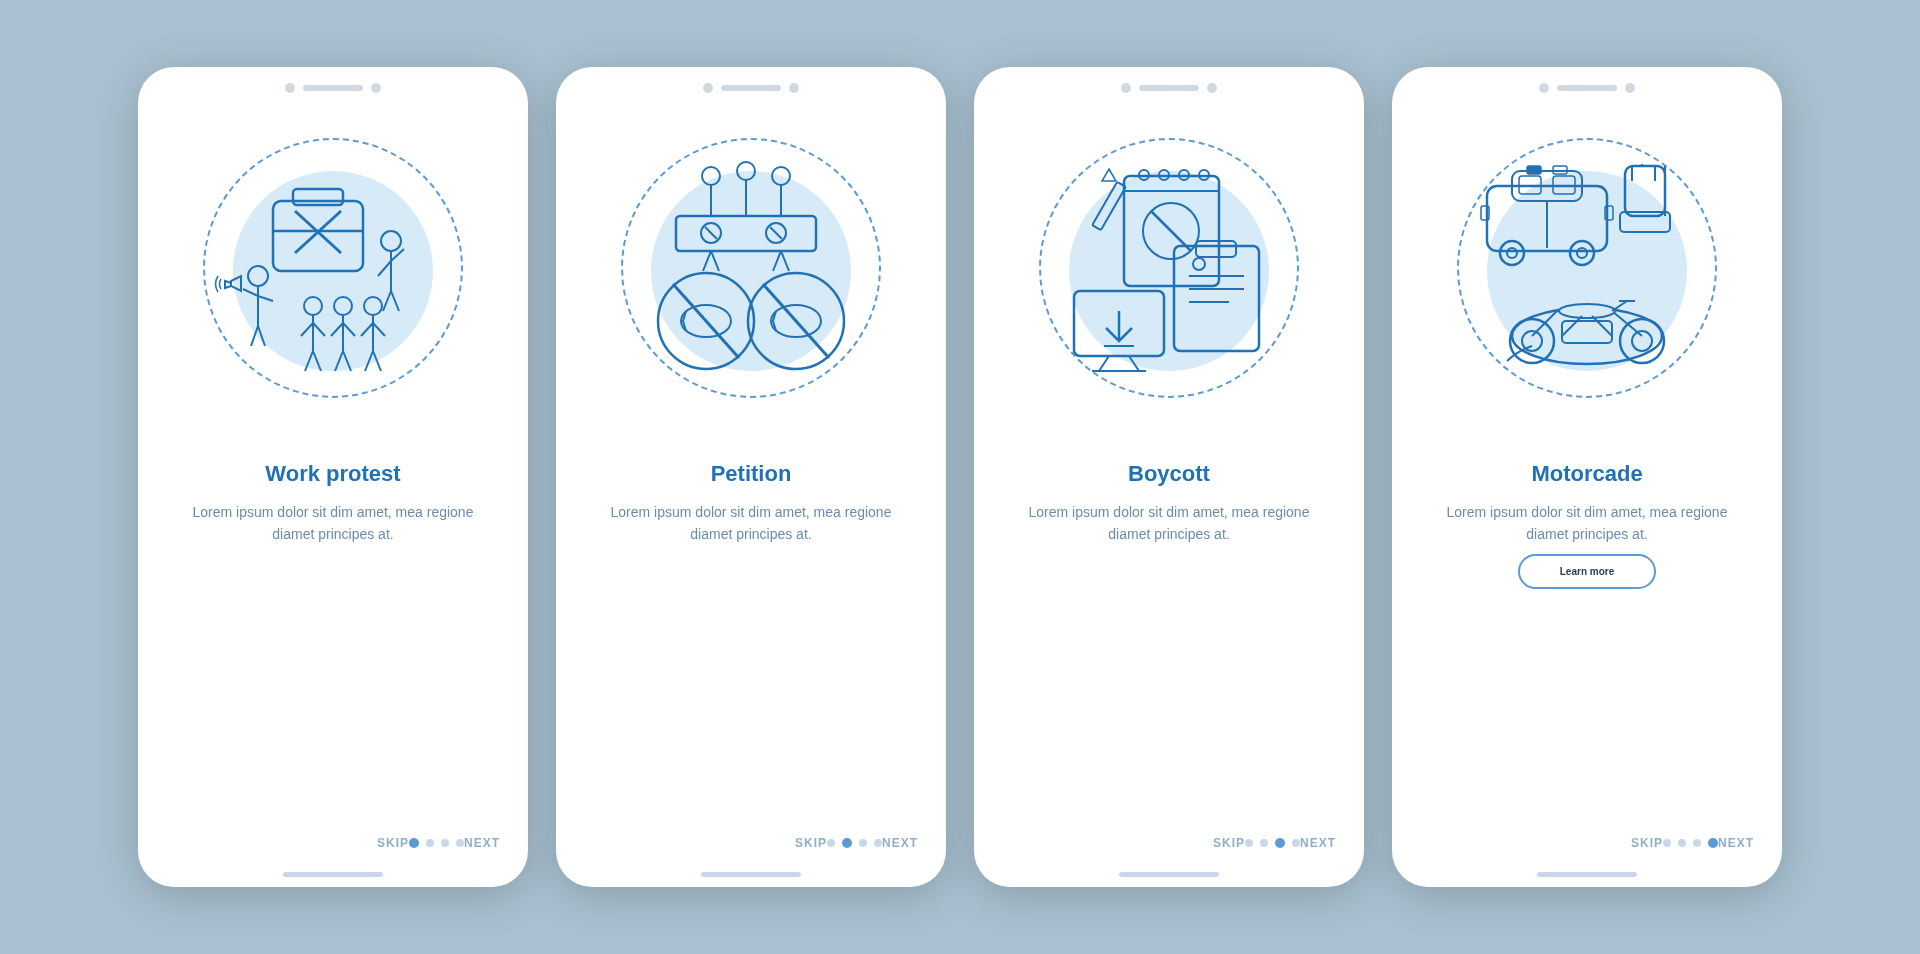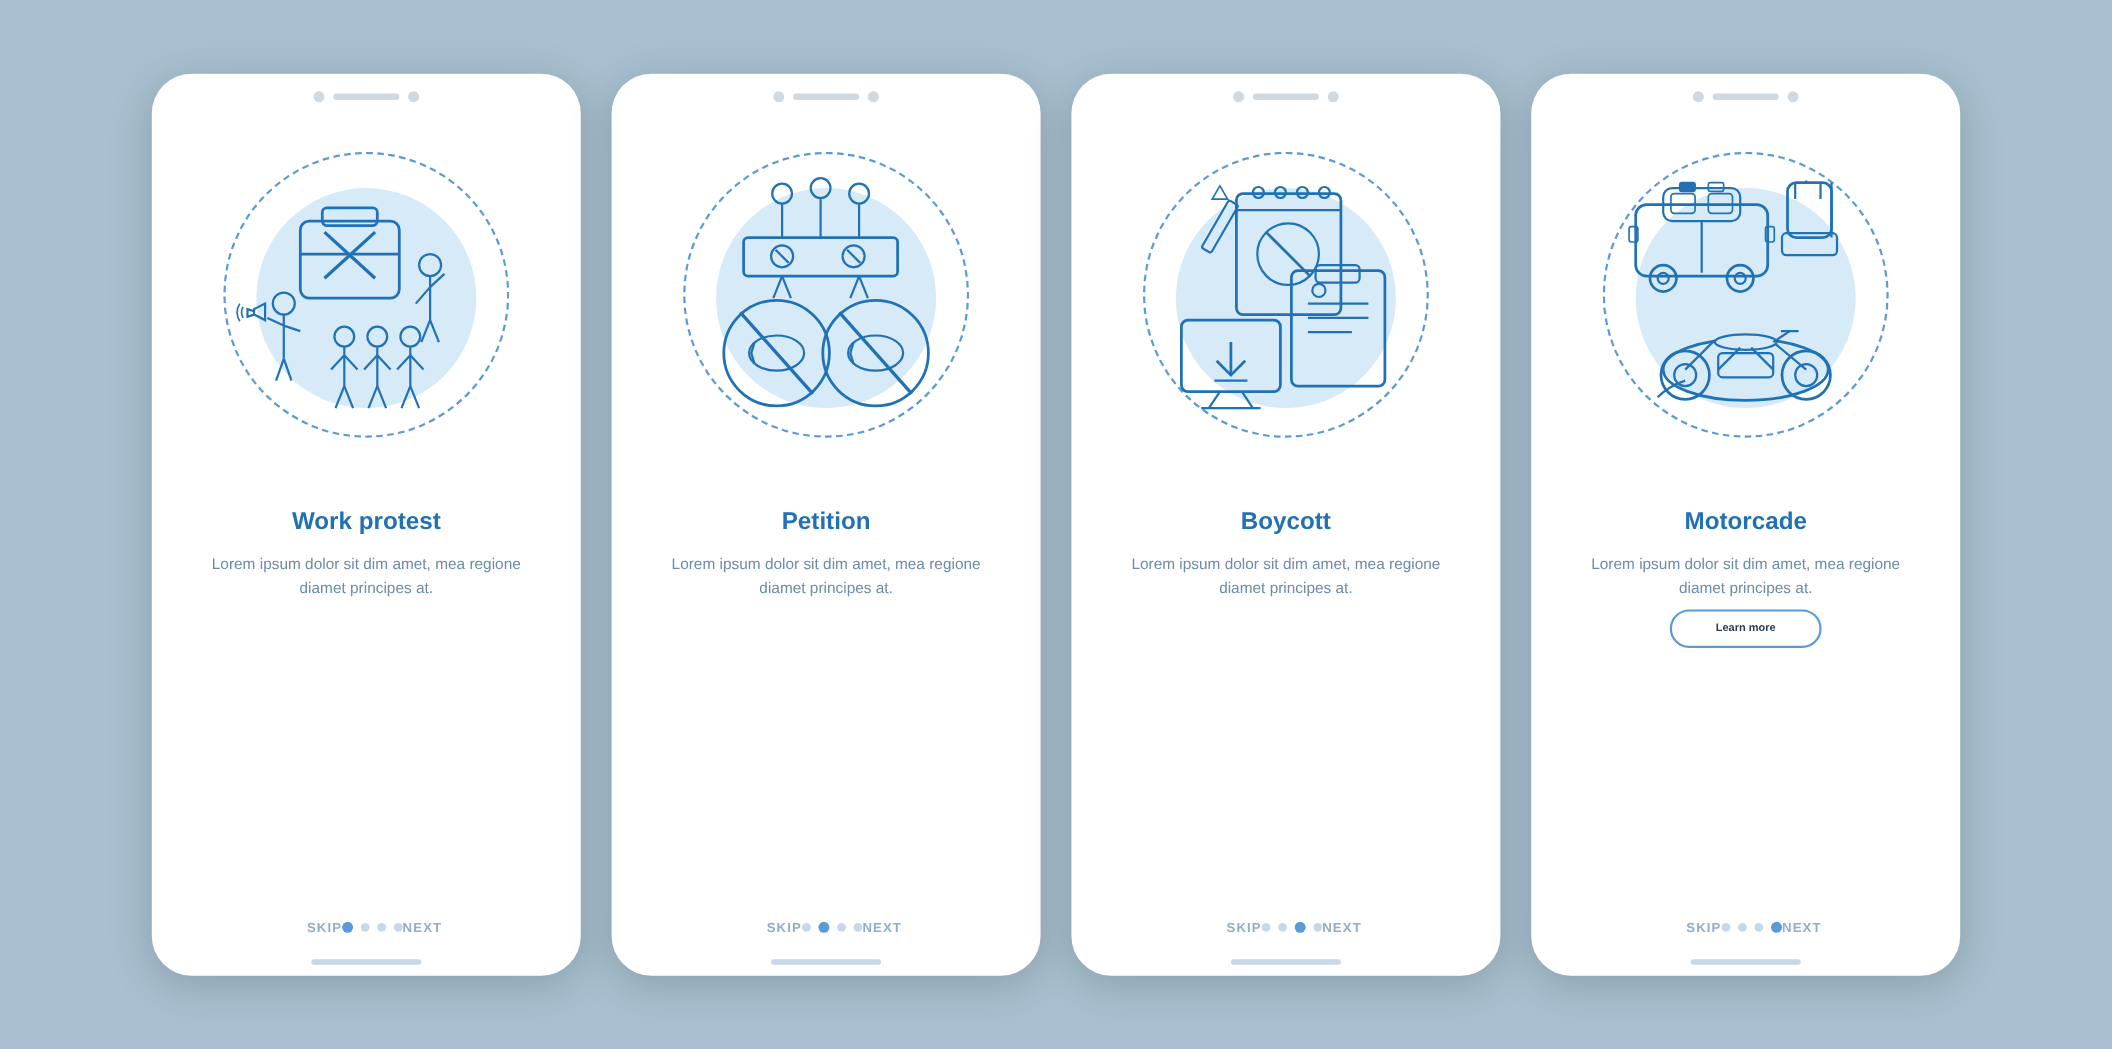--- a/index.html
+++ b/index.html
@@ -141,21 +141,21 @@
     .learn-more-btn.visible {
       display: block;
     }
 
     
     .bottom-nav {
       width: 100%;
       padding: 10px 28px 18px 43px;
       display: flex;
       align-items: center;
-      justify-content: center;
+      justify-content: flex-end;
       margin-top: auto;
     }
 
     .nav-skip, .nav-next {
       font-size: 12px;
       font-weight: 700;
       color: #8fafc8;
       letter-spacing: 1px;
       cursor: pointer;
     }

